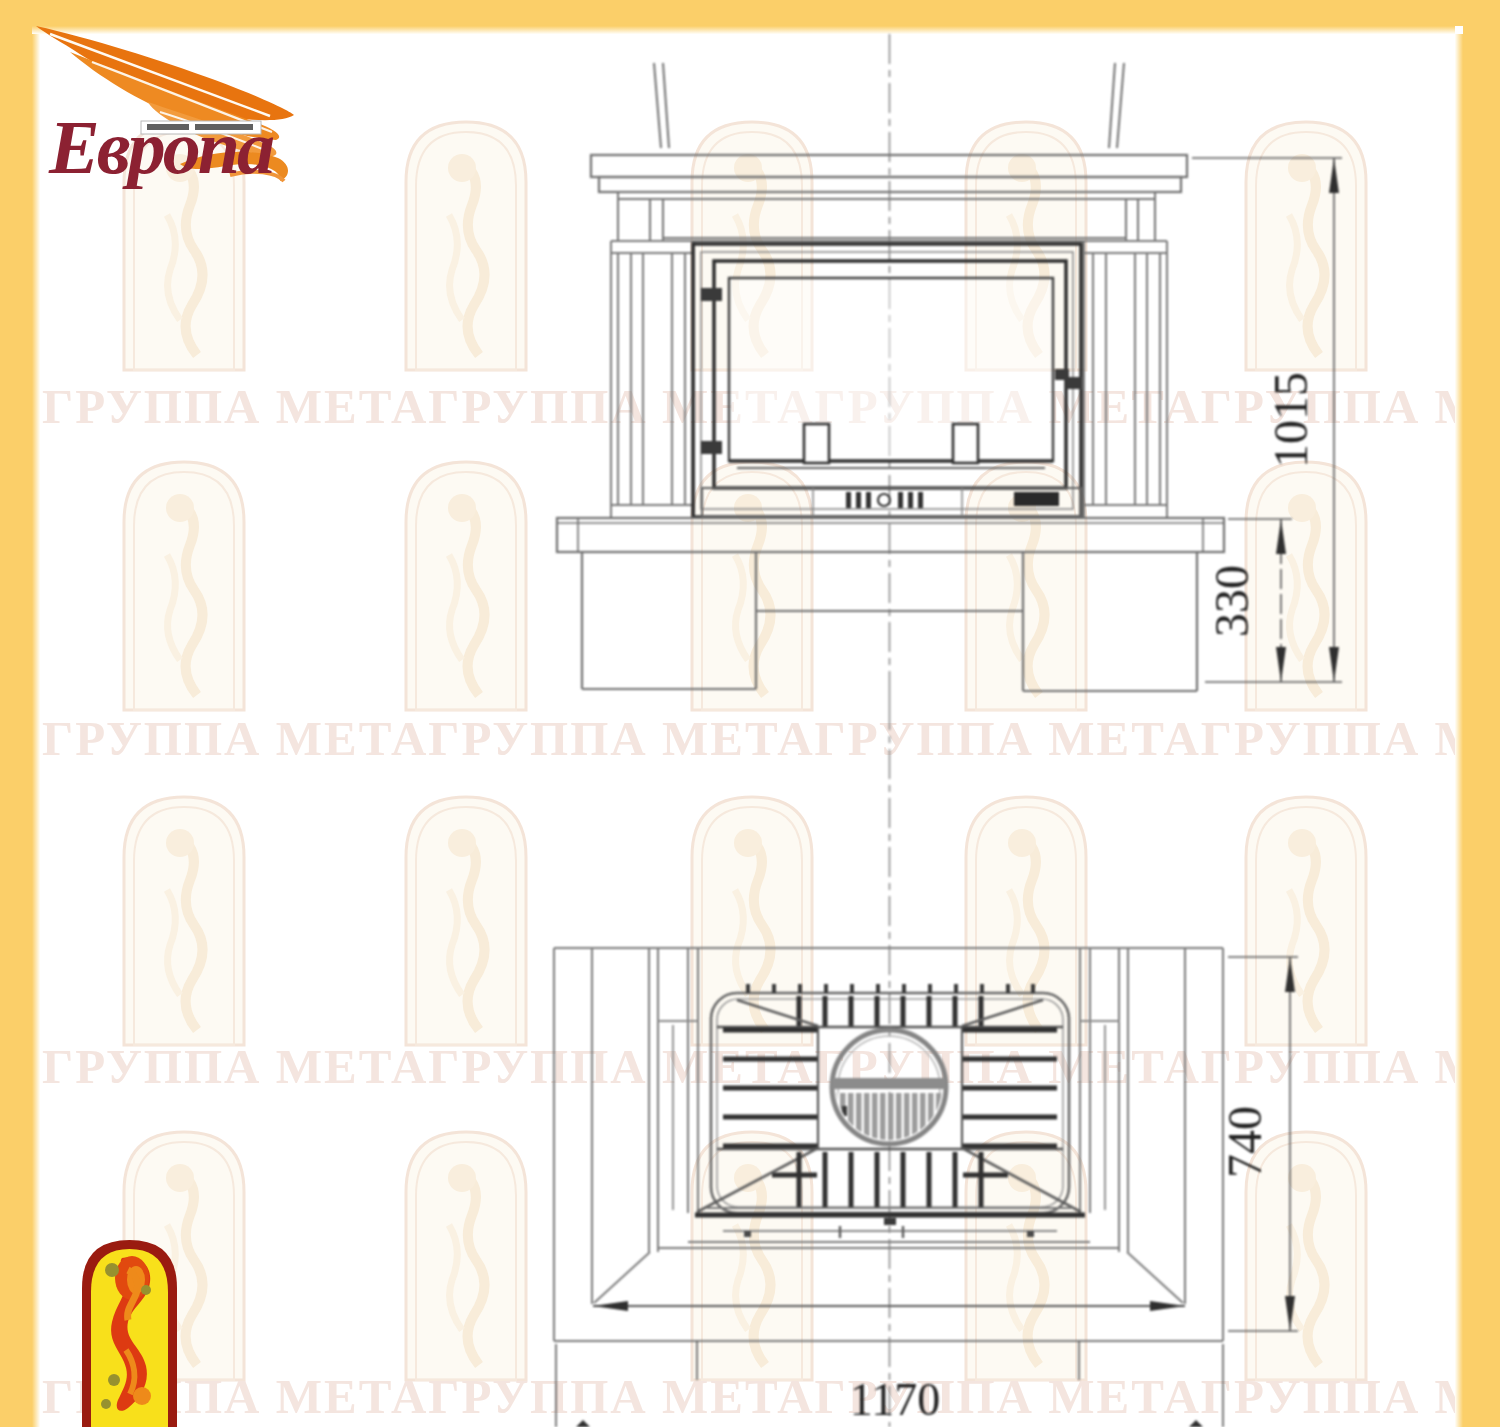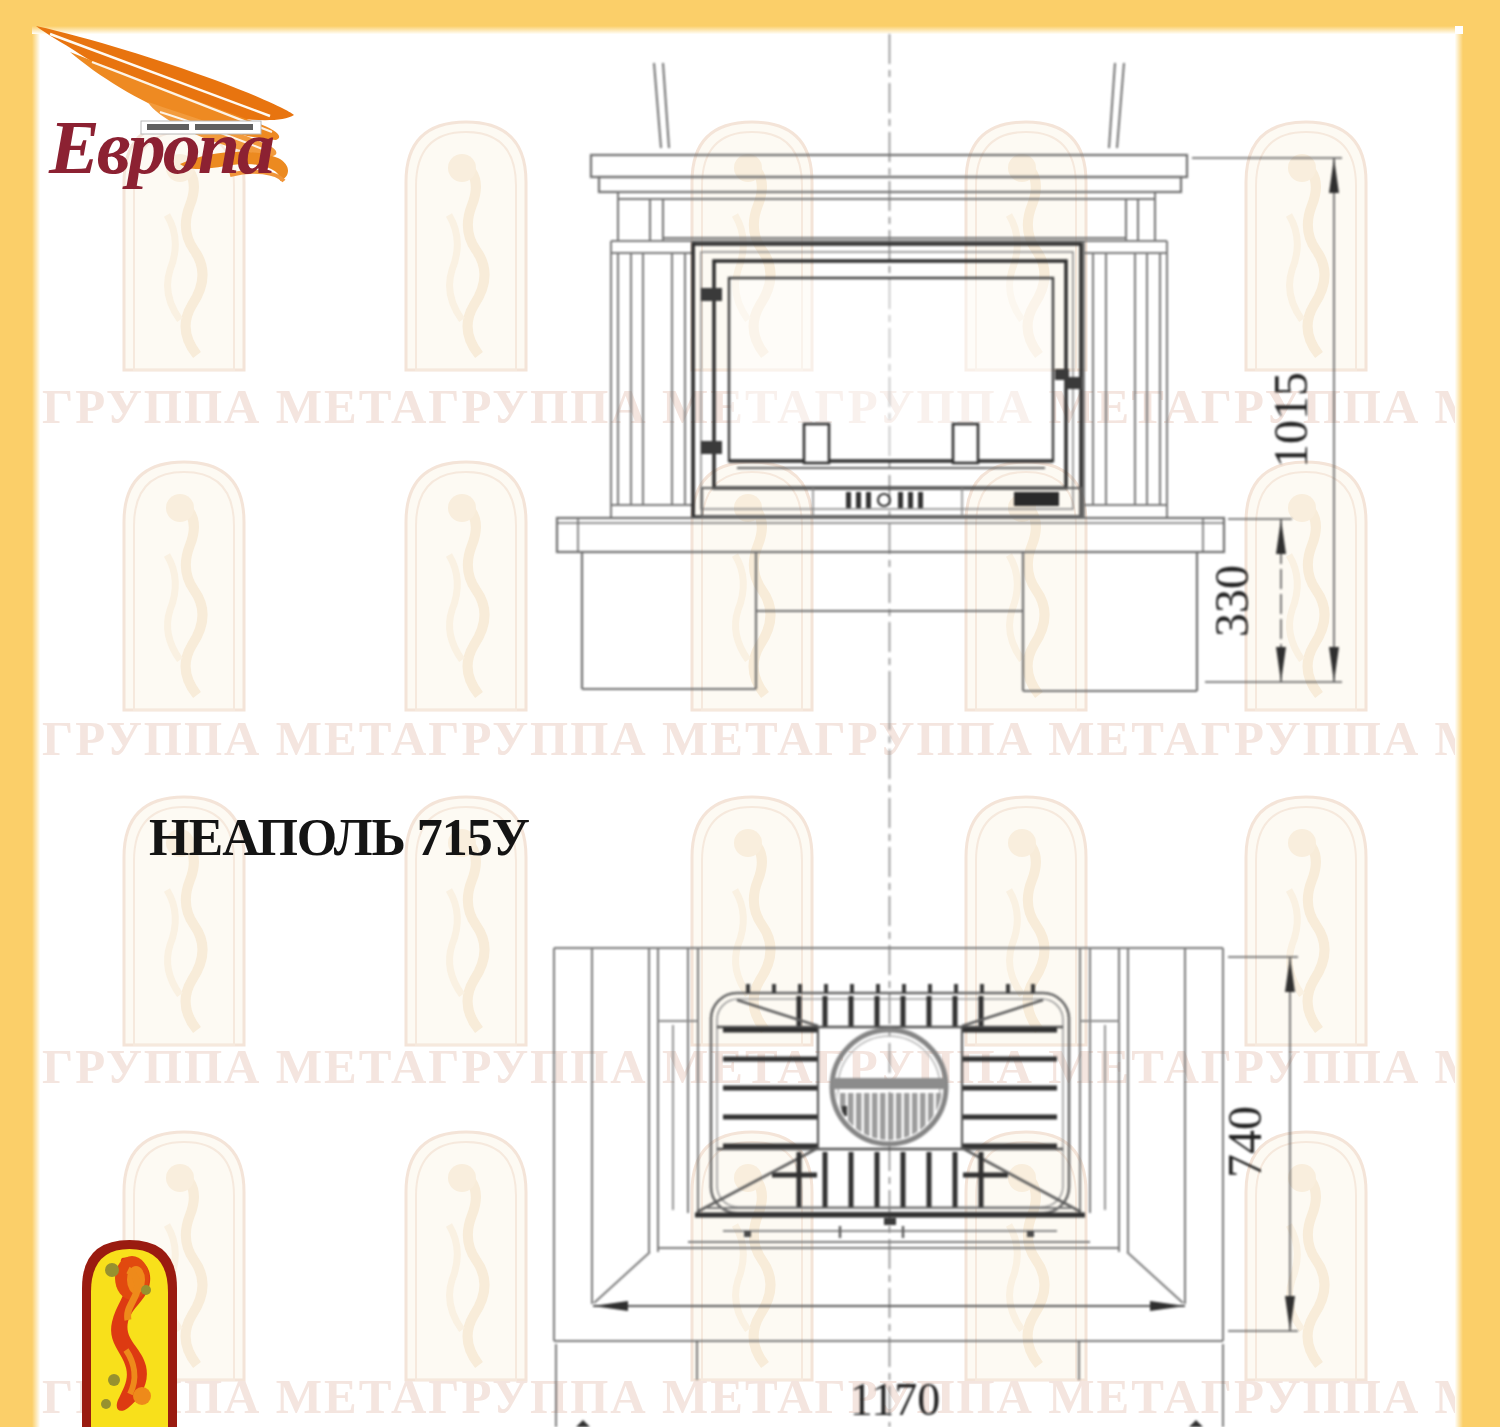--- a/index.html
+++ b/index.html
@@ -72,21 +72,20 @@
   <path d="M150,142 C180,128 224,126 248,136 C262,143 260,155 250,159 C252,147 228,139 202,143 C178,147 160,150 150,142 Z" fill="#ec8a20"></path>
   <path d="M200,153 C224,147 246,150 254,159" fill="none" stroke="#f0953a" stroke-width="4"></path>
 
   <text x="19" y="151" font-family="Liberation Serif,serif" font-style="italic" font-weight="bold" font-size="76" fill="#8c2132" letter-spacing="-3">Европа</text>
 
   <rect x="111" y="99" width="120" height="13" fill="#ffffff" stroke="#b8b8b8" stroke-width="1"></rect>
   <rect x="117" y="102" width="42" height="6" fill="#606060"></rect>
   <rect x="165" y="102" width="58" height="6" fill="#606060"></rect>
 </svg>
 
-<div class="abs" style="left:149px;top:808px;font-family:'Liberation Serif',serif;font-weight:bold;font-size:52px;color:#141414;letter-spacing:-1px;">НЕАПОЛЬ 715У</div>
 
 <svg class="abs" style="left:0;top:0;filter:blur(0.8px)" width="1500" height="1427" viewBox="0 0 1500 1427" fill="none">
 
   <g stroke="#8a8a8a" stroke-width="1.6" stroke-dasharray="30 6 7 6">
     <line x1="889.5" y1="34" x2="889.5" y2="700"></line>
     <line x1="889.5" y1="700" x2="889.5" y2="1427"></line>
   </g>
 
   <g stroke="#6f6f6f" stroke-width="2">
     <line x1="654" y1="63" x2="661" y2="148"></line>

